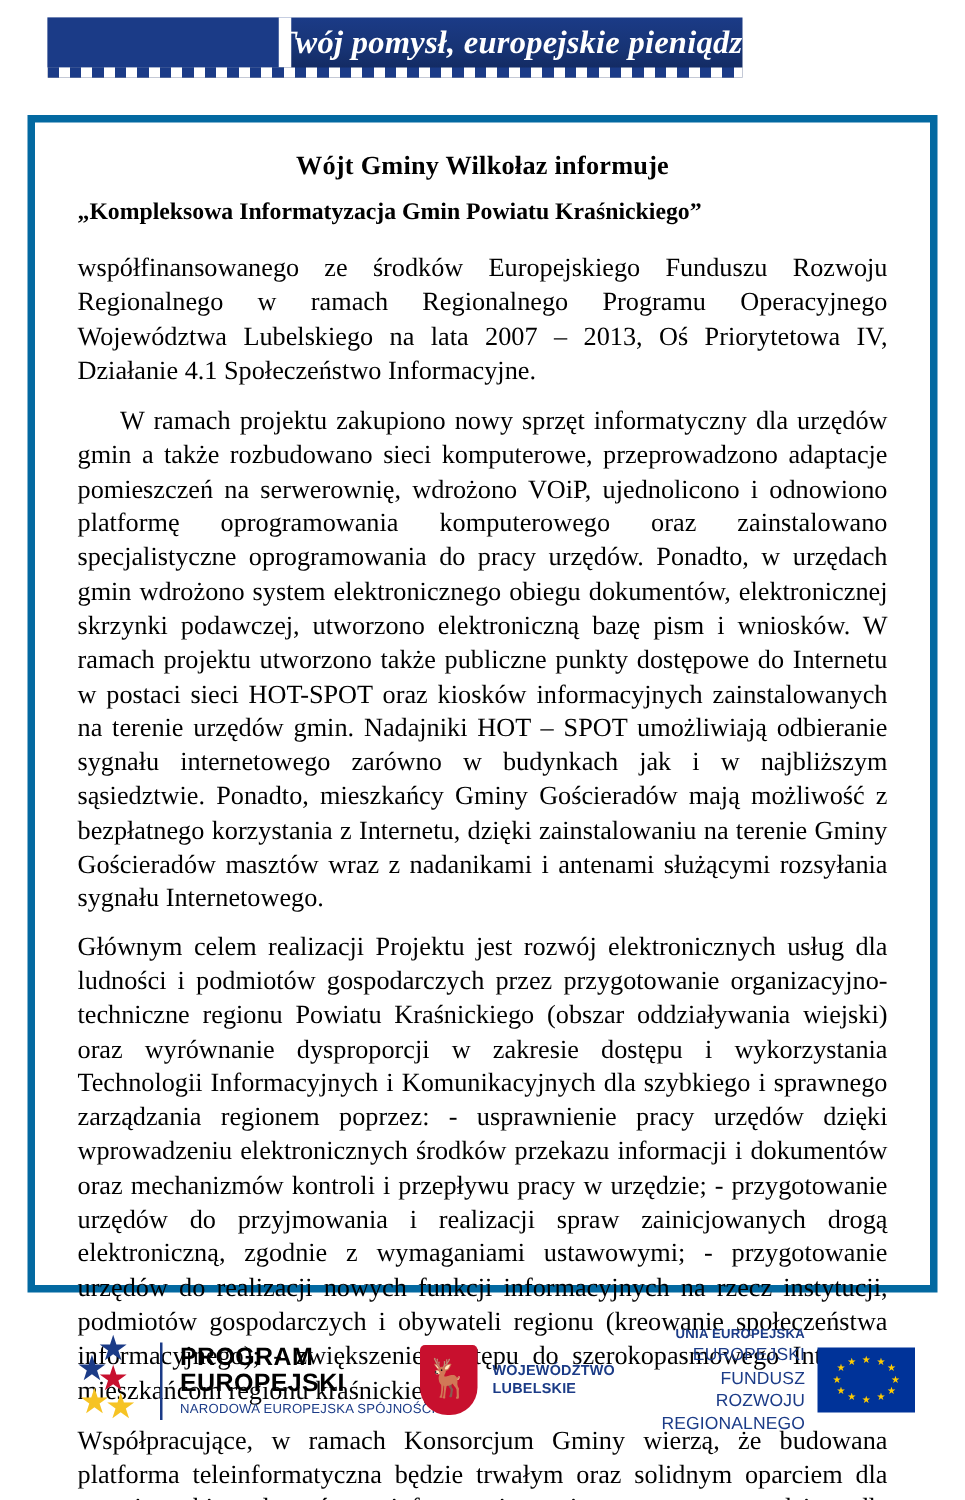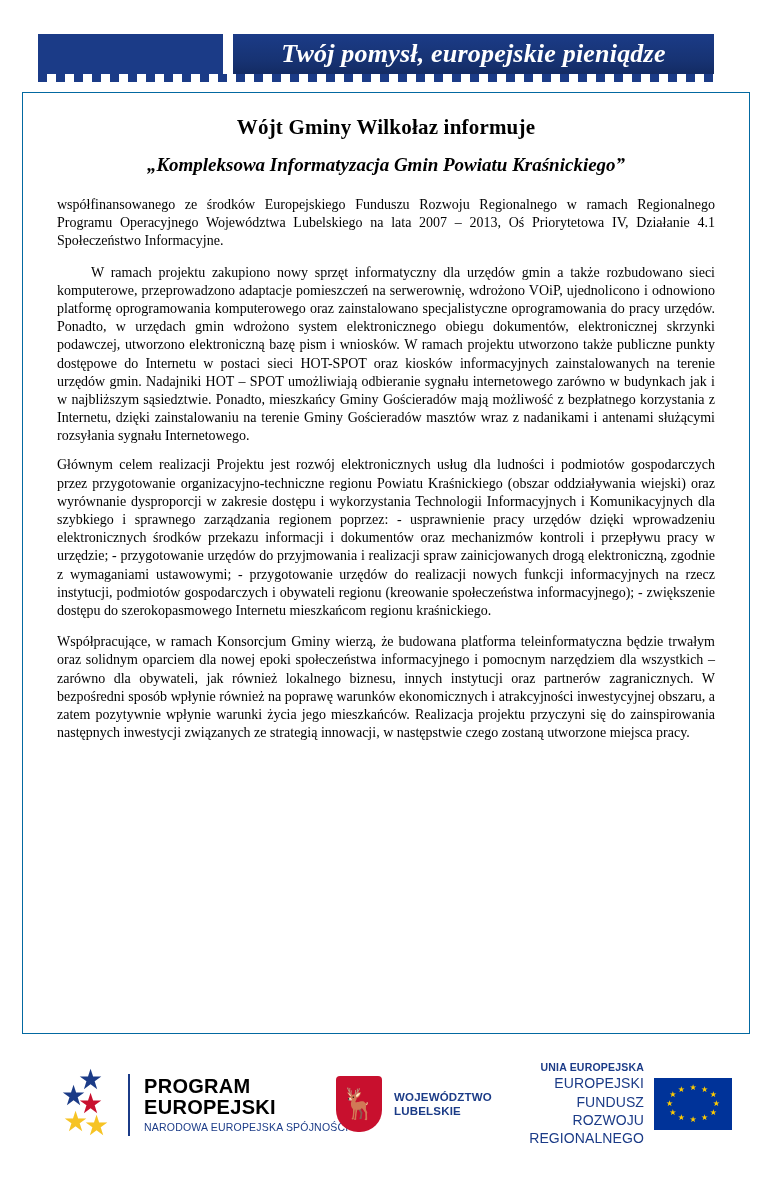--- a/index.html
+++ b/index.html
@@ -14,22 +14,22 @@
     font-family: "Liberation Serif", serif;
     color: #000000;
     position: relative;
     overflow: hidden;
   }
 
   
   .banner {
     position: absolute;
     left: 38px;
-    top: 34px;
-    width: 676px;
+    top: 14px;
+    width: 556px;
     height: 48px;
   }
   .banner-bg {
     position: absolute;
     left: 0; top: 0;
     width: 100%;
     height: 100%;
     background: linear-gradient(to bottom, #1b3b87 0%, #173373 55%, #11265a 100%);
   }
   .banner-stripe {
@@ -78,47 +78,46 @@
     white-space: nowrap;
   }
 
   
   .doc-frame {
     position: absolute;
     left: 22px;
     top: 92px;
     width: 728px;
     height: 942px;
-    border: 1px solid #0369a1;
+    border: 6px solid #0369a1;
     background: #ffffff;
     padding: 18px 34px 10px 34px;
   }
 
   .title {
     text-align: center;
     font-size: 21px;
     font-weight: bold;
     margin: 4px 0 14px 0;
     letter-spacing: 0.2px;
   }
   .subtitle {
     text-align: center;
     font-size: 16px;
     margin: 0 0 16px 0;
   }
   .project-name {
-    text-align: center;
+    text-align: left;
     font-size: 19px;
     font-weight: bold;
-    font-style: italic;
     margin: 0 0 20px 0;
   }
 
   p.body {
-    font-size: 14px;
+    font-size: 21px;
     line-height: 1.30;
     text-align: justify;
     margin: 0 0 13px 0;
     hyphens: none;
   }
   p.body.tight {
     margin-bottom: 11px;
   }
 
   

